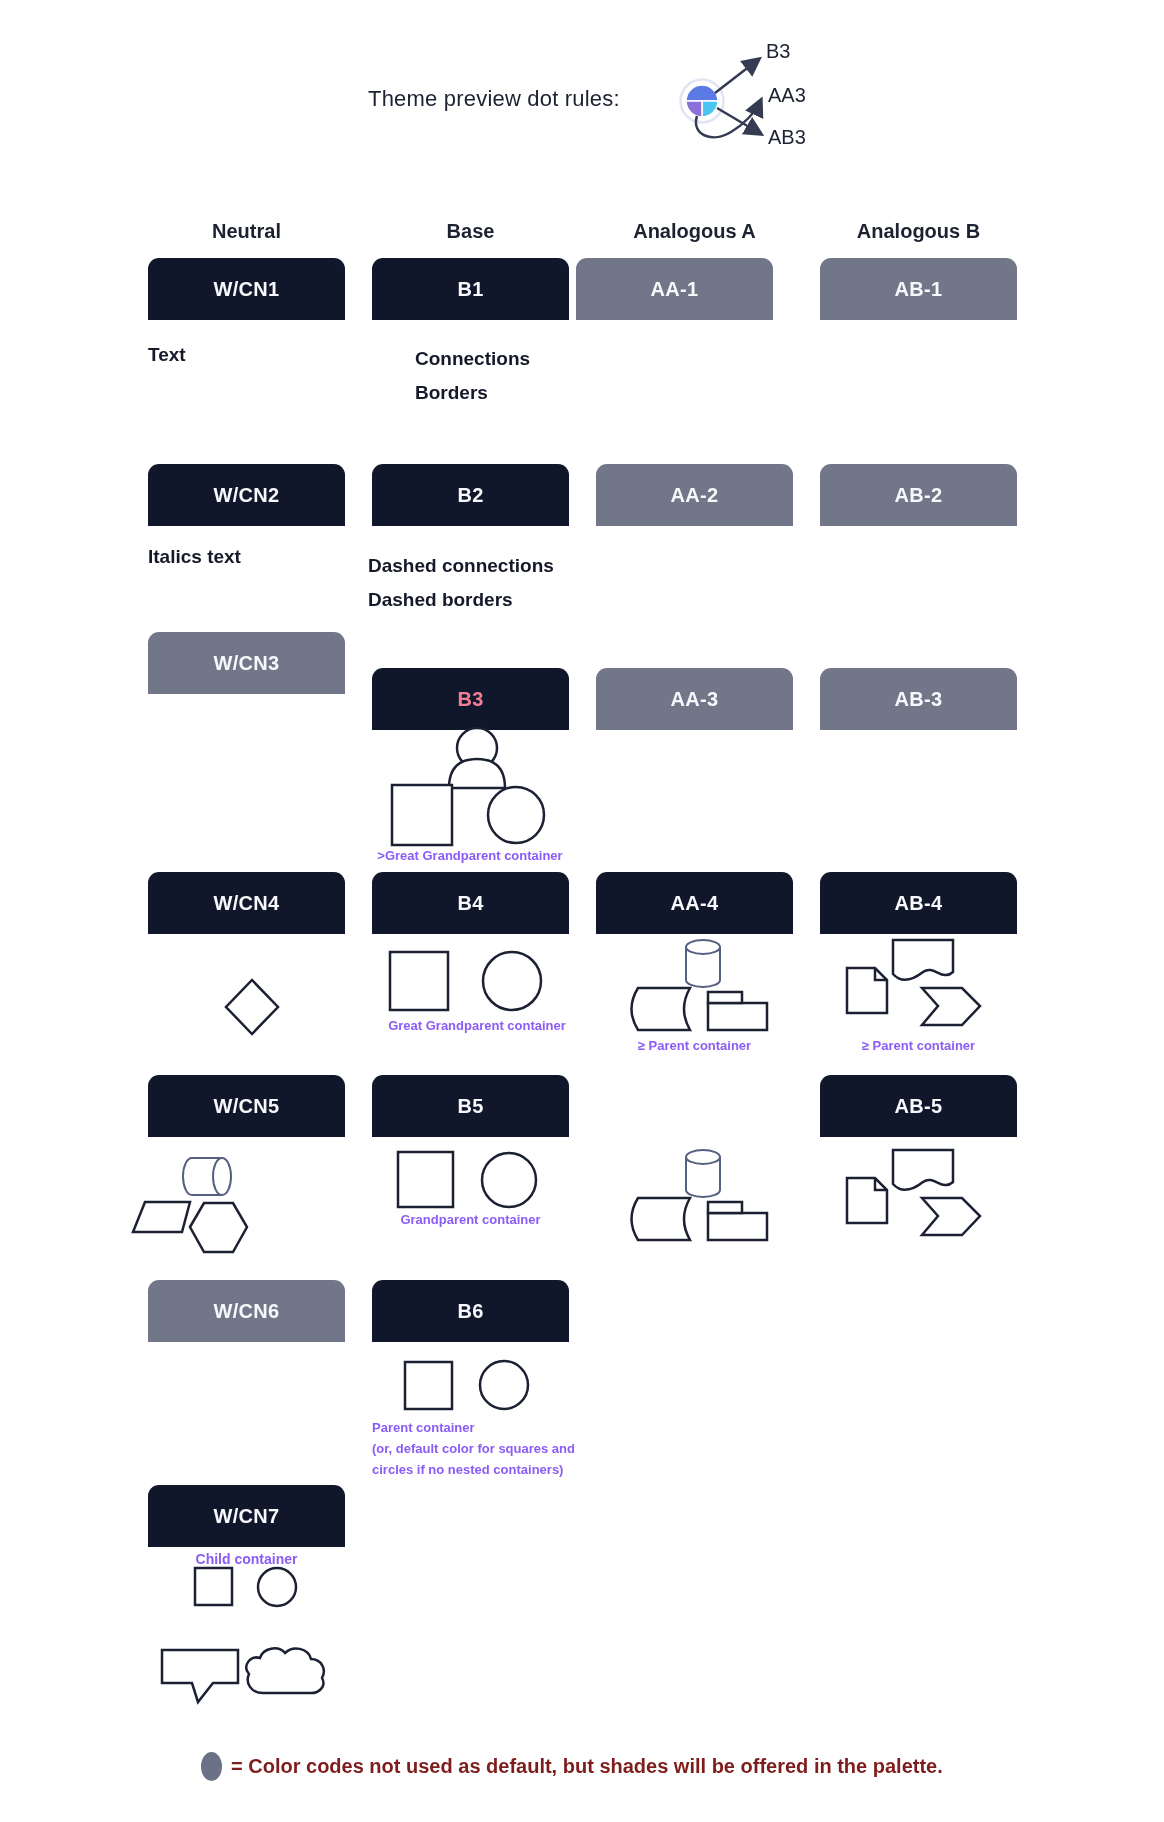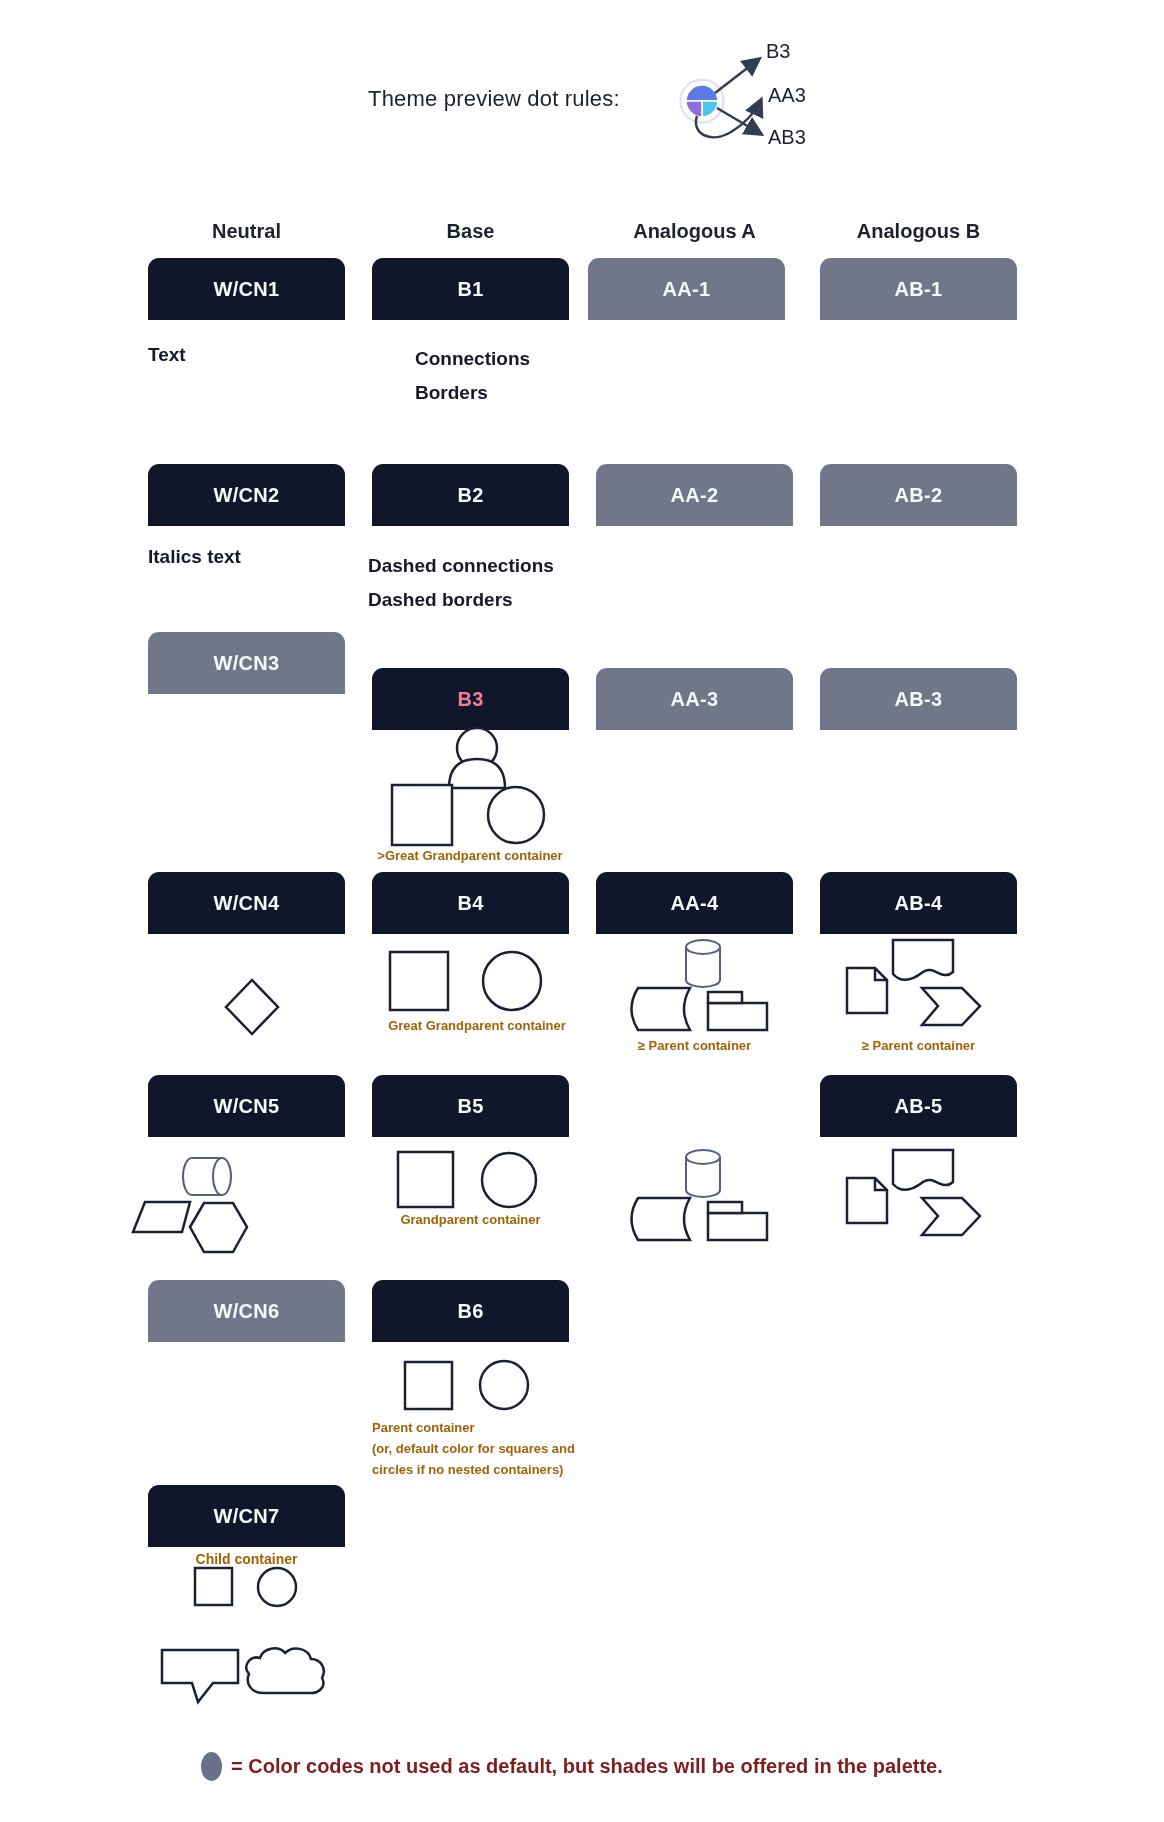--- a/index.html
+++ b/index.html
@@ -14,21 +14,21 @@
   .dotlabel{font-size:20px;font-weight:400}
   .colhdr{width:197px;text-align:center;font-size:20px;font-weight:700}
   .sw{width:197px;height:62px;border-radius:11px 11px 0 0;display:flex;align-items:center;justify-content:center;
       font-size:20px;font-weight:700;color:var(--swtext);letter-spacing:.3px}
   .sw.dark{background:var(--dark)}
   .sw.slate{background:var(--slate)}
   .sw .pink{color:var(--pink)}
   .cap-lg{font-size:19px;font-weight:700;color:#15192a}
   .cap-lg.center{width:197px;}
   .cap-lg .ln{display:block;line-height:34px}
-  .cap-sm{font-size:13px;font-weight:700;color:#a16207}
+  .cap-sm{font-size:13px;font-weight:700;color:#8b5cf6}
   .cap-sm.center{text-align:center}
   .cap-sm .ln{display:block;line-height:21px}
   svg{display:block;overflow:visible}
   .shape{fill:#fff;stroke:var(--outline);stroke-width:2.5}
   .shape.cyl{stroke:var(--cyl);stroke-width:2}
   .legend-dot{width:21px;height:29px;border-radius:50%;background:var(--legend-dot)}
   .legend-text{font-size:20px;font-weight:700;color:#7f1d1d}
 </style>
 </head>
 <body>
@@ -59,21 +59,21 @@
   <div class="abs colhdr" style="left:372px;top:220px">Base</div>
   <div class="abs colhdr" style="left:596px;top:220px">Analogous A</div>
   <div class="abs colhdr" style="left:820px;top:220px">Analogous B</div>
 
   <div class="abs sw dark" style="left:148px;top:258px">
       <span>W/CN1</span>
     </div>
   <div class="abs sw dark" style="left:372px;top:258px">
       <span>B1</span>
     </div>
-  <div class="abs sw slate" style="left:588px;top:258px">
+  <div class="abs sw slate" style="left:576px;top:258px">
       <span>AA-1</span>
     </div>
   <div class="abs sw slate" style="left:820px;top:258px">
       <span>AB-1</span>
     </div>
   <div class="abs cap-lg center" style="left:148px;top:344px">Text</div>
   <div class="abs cap-lg" style="left:415px;top:342px">
     <span class="ln">Connections</span>
     <span class="ln">Borders</span>
   </div>

